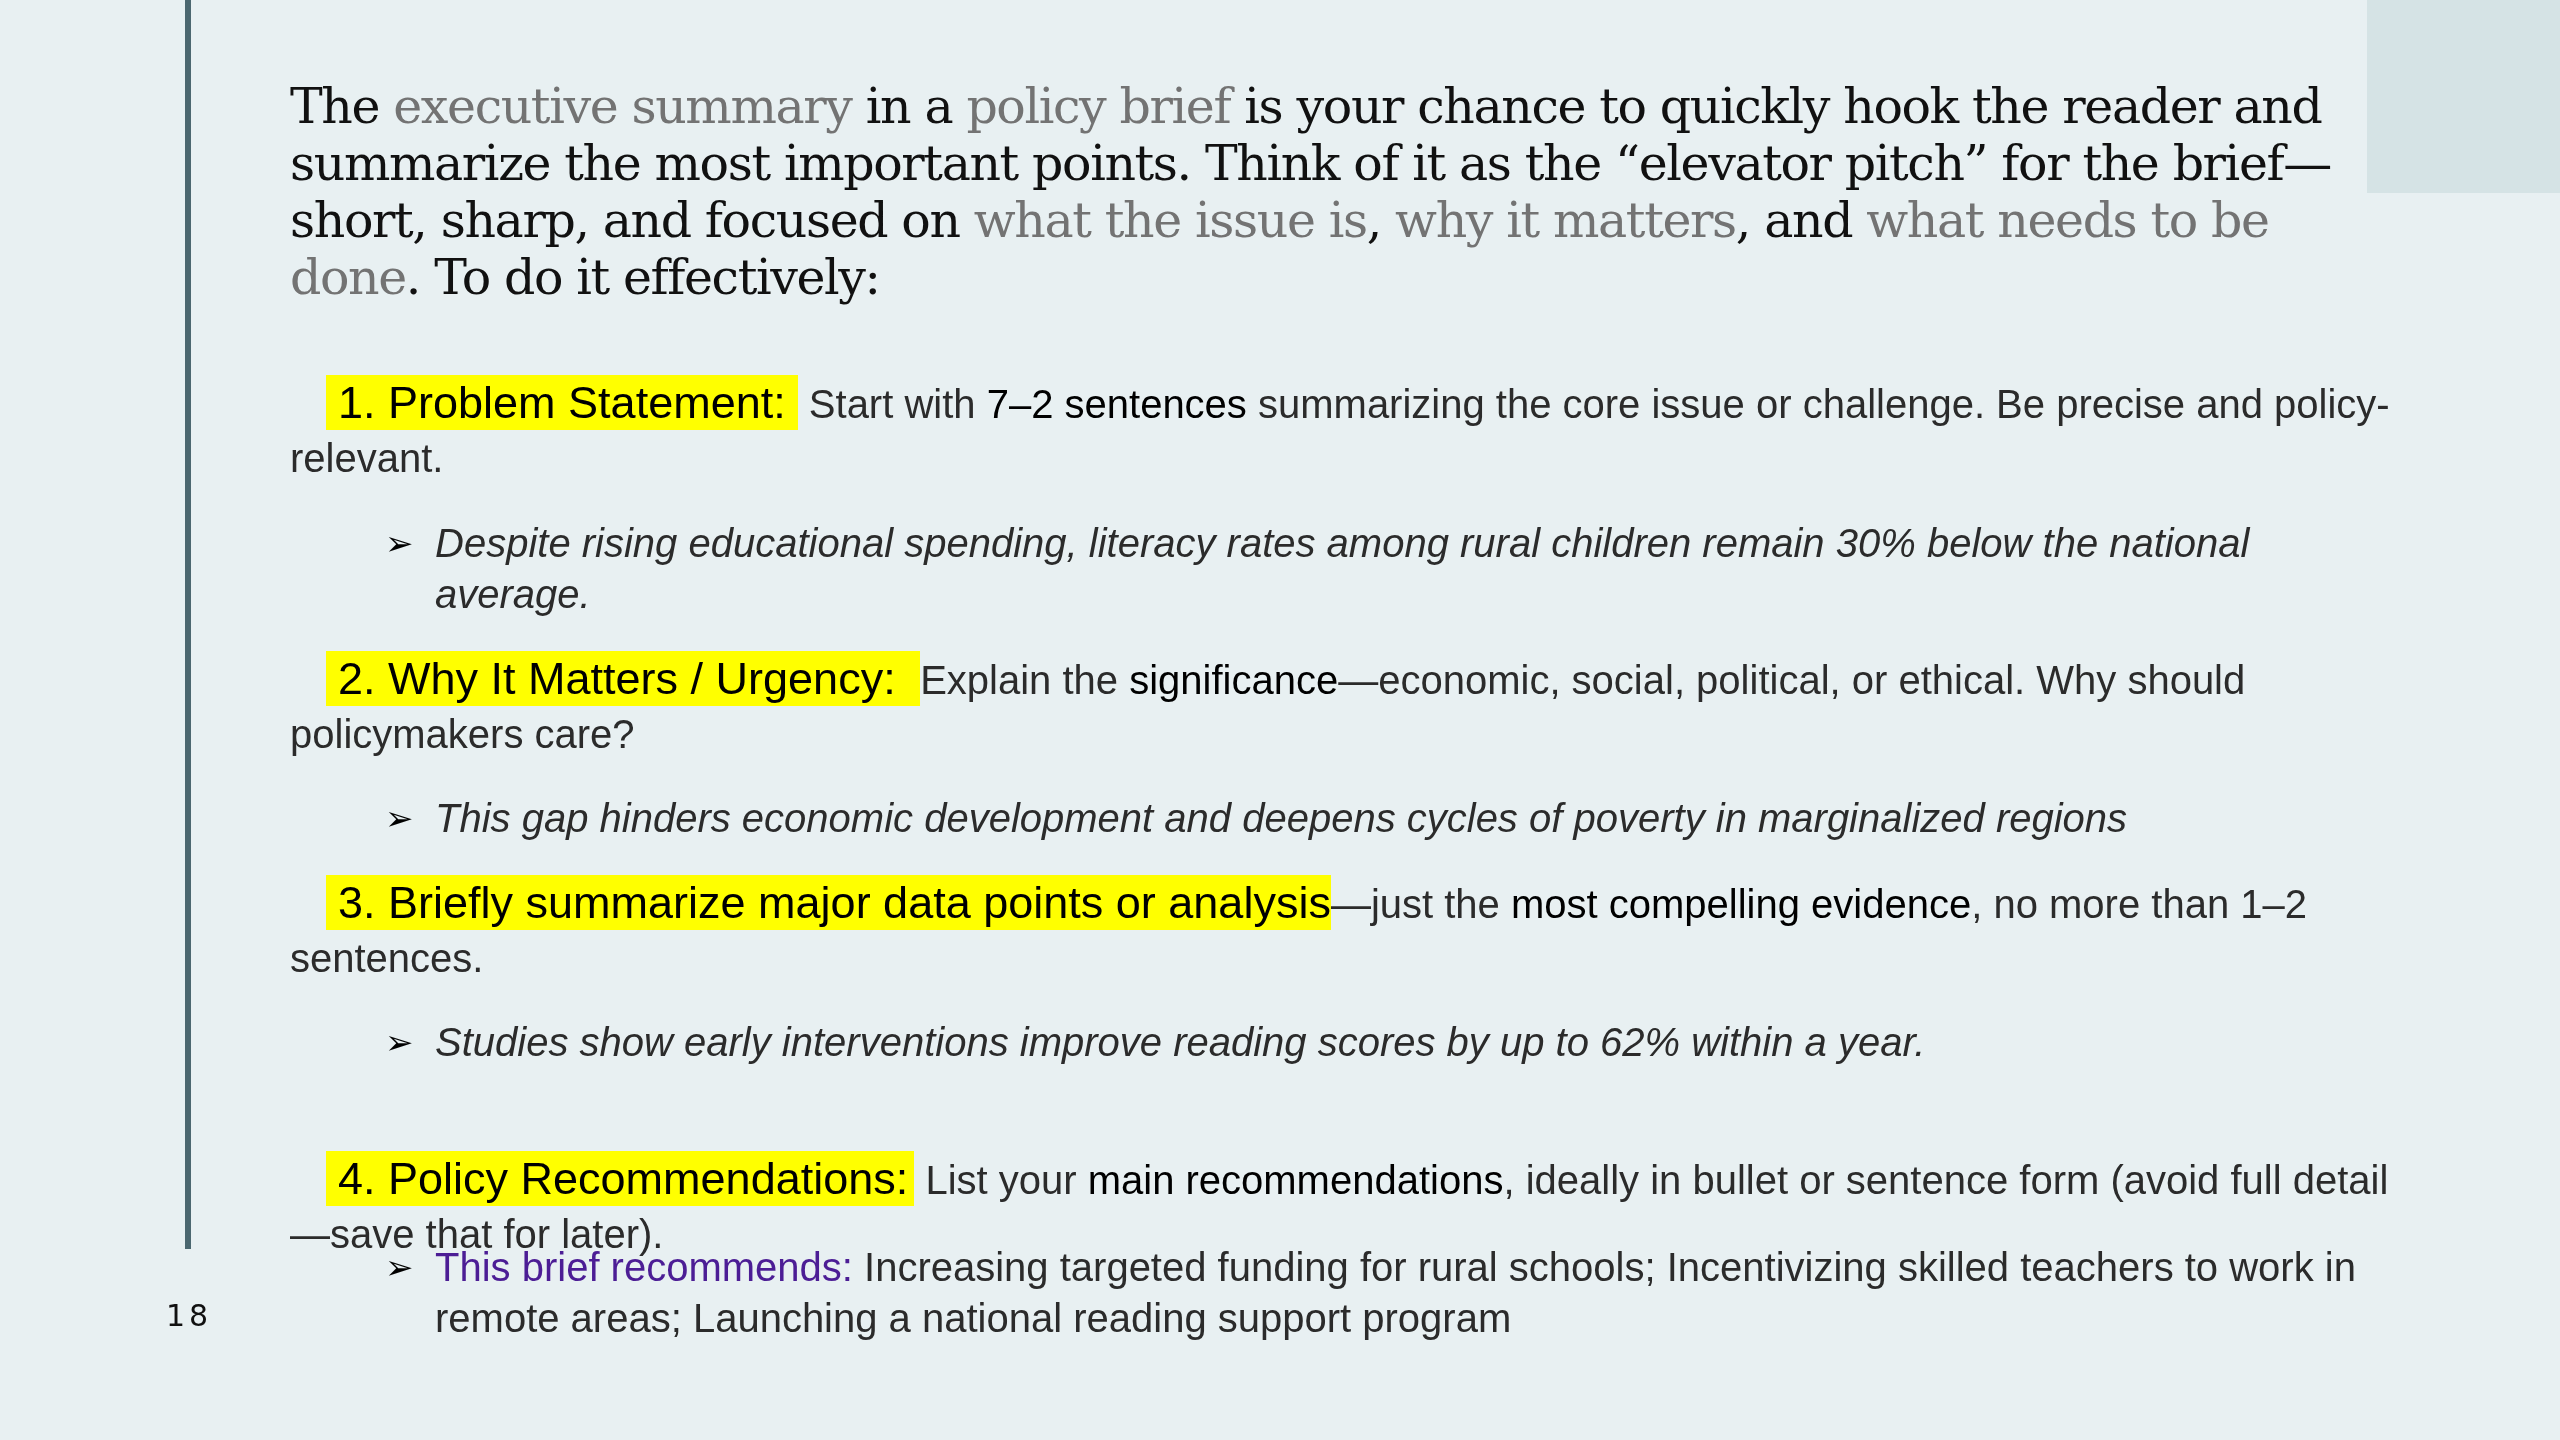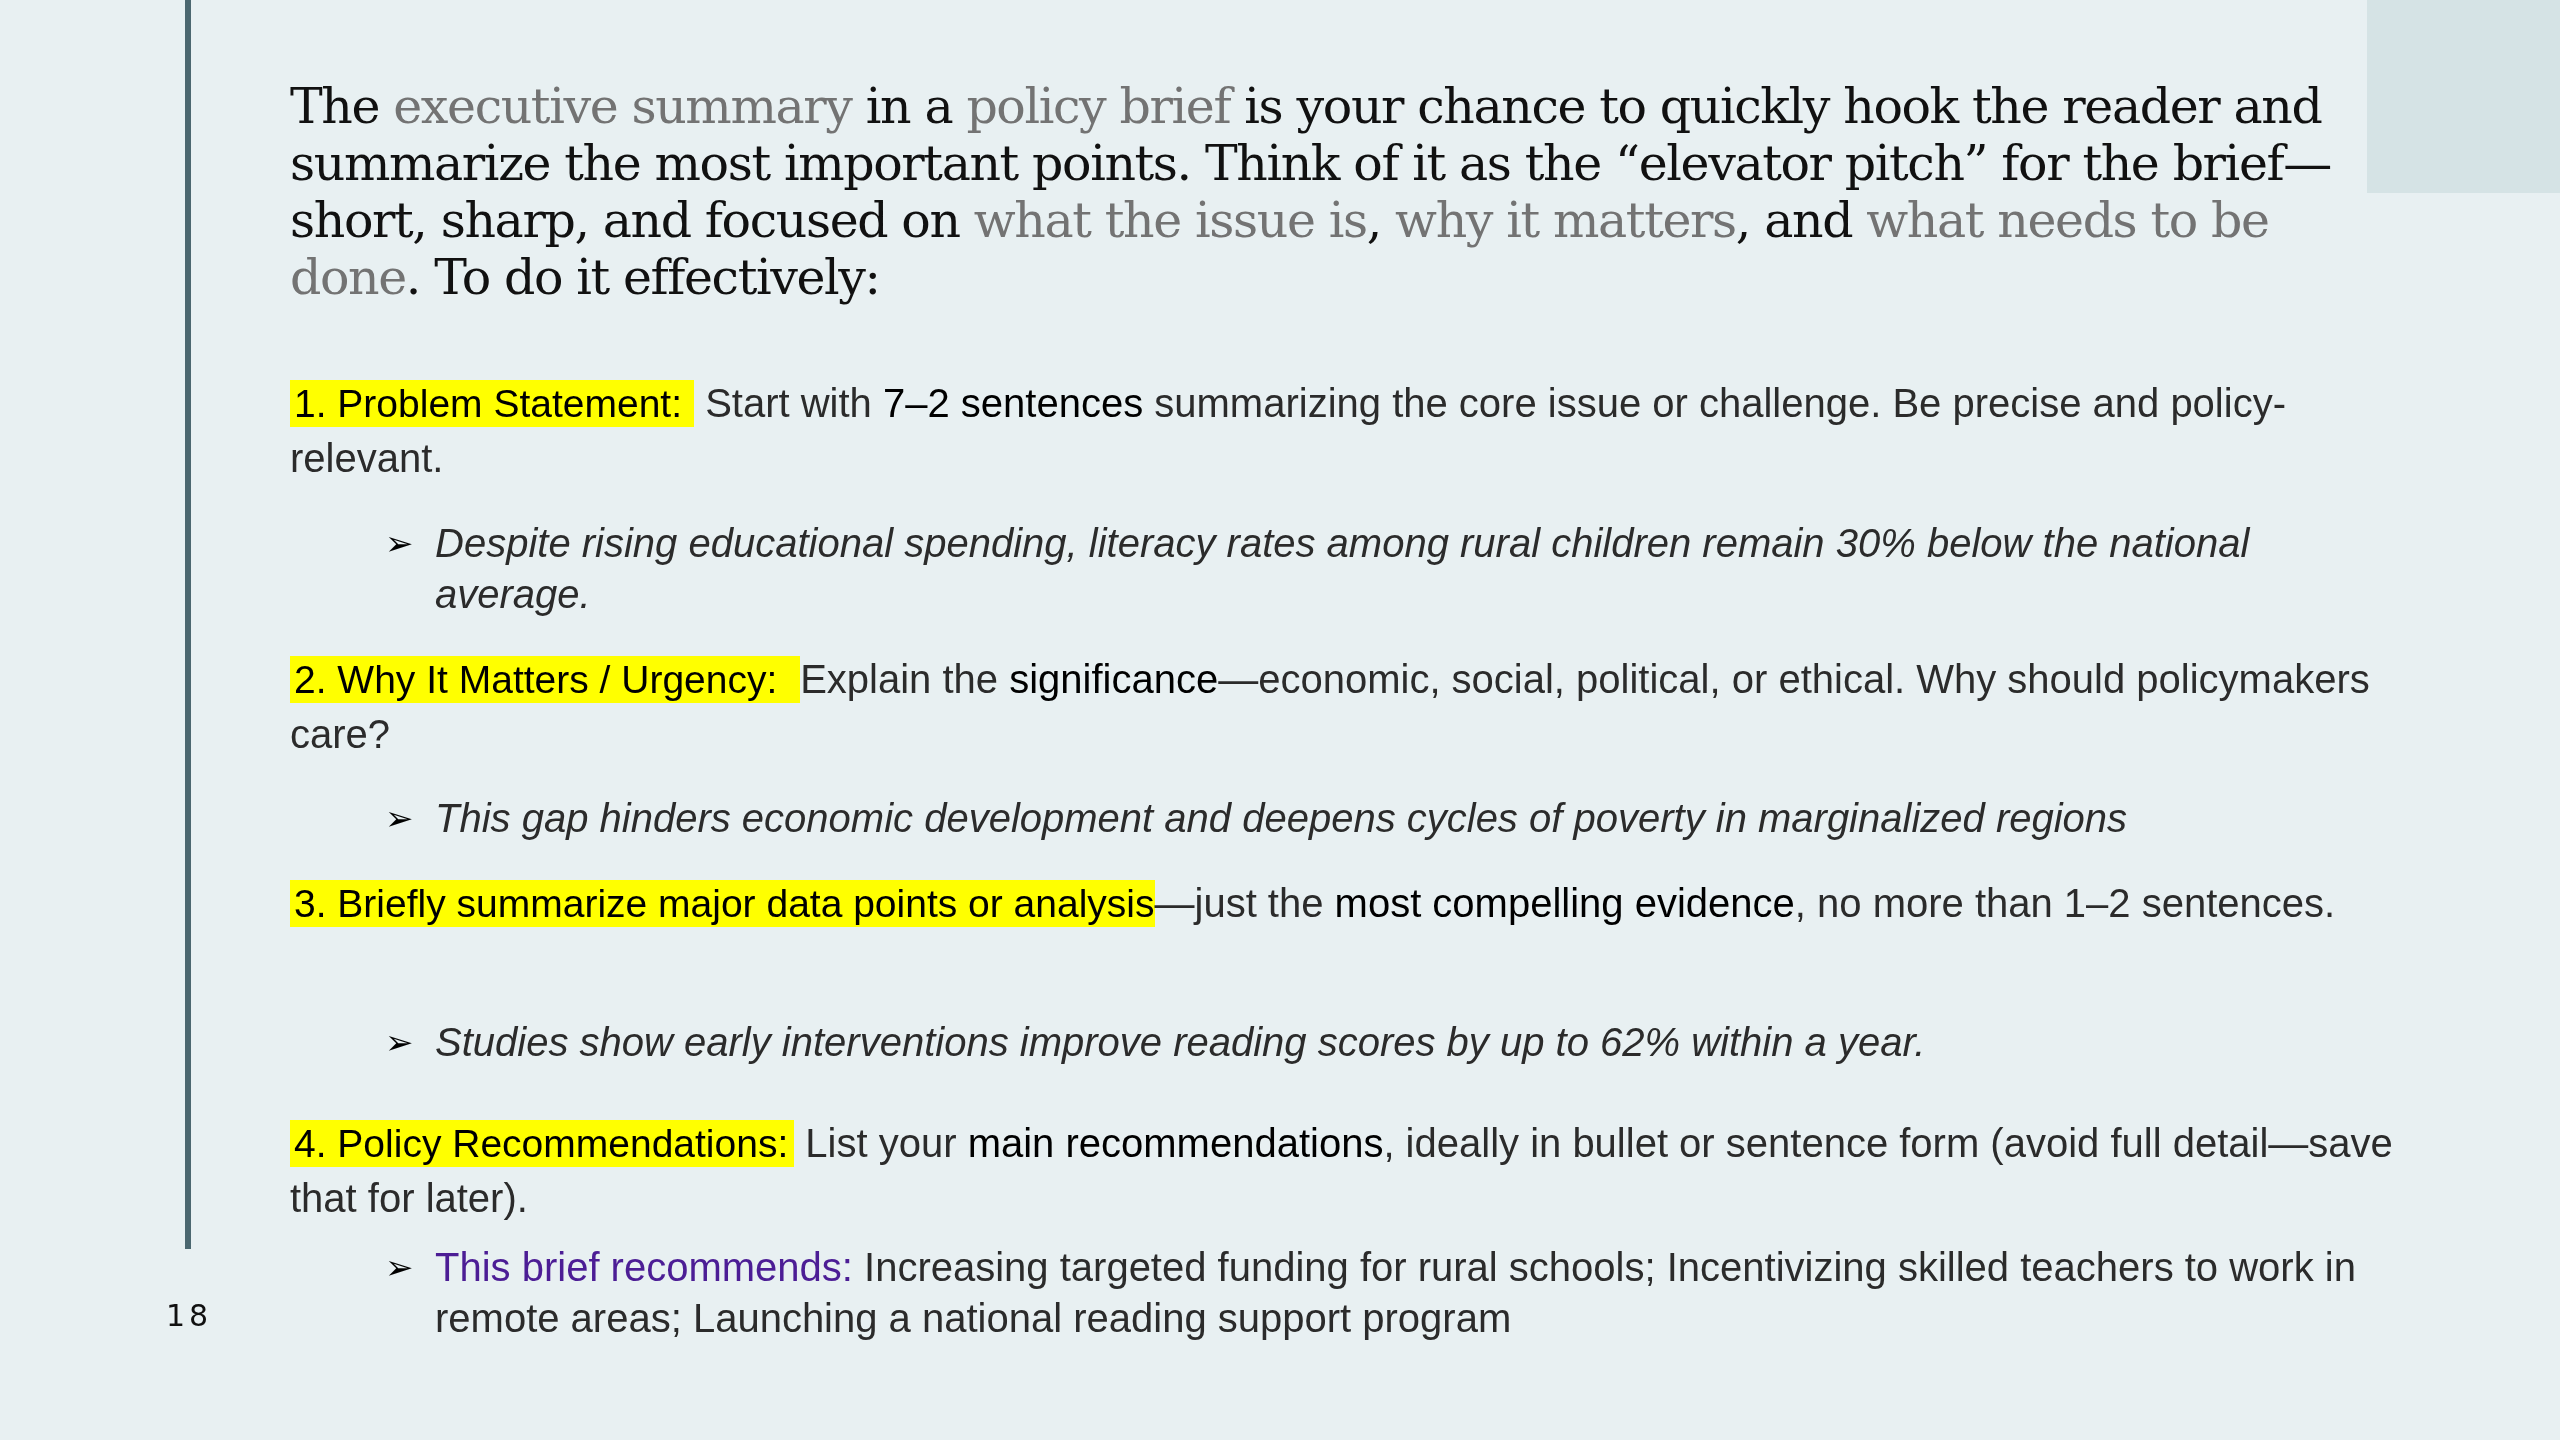--- a/index.html
+++ b/index.html
@@ -29,22 +29,23 @@
     font-family: "DejaVu Serif", serif;
     font-size: 49px; line-height: 57px; color: #111;
     letter-spacing: -1.4px;
   }
   .intro b { font-weight: normal; color: #737373; }
   .section {
     position: absolute; left: 290px; width: 2130px;
     font-size: 40px; line-height: 54px; color: #2b2b2b;
   }
   .section .hl {
-    background: #ffff00; color: #000; font-size: 39px;
-    padding: 2px 12px 2px 4px;
+    background: #ffff00; color: #000; font-size: 45px;
+    padding: 2px 12px 2px 12px;
+    margin-left: 36px;
   }
   .section .em { color: #000; }
   .bullet {
     position: absolute; left: 385px; width: 2010px;
     font-size: 40px; line-height: 51px; color: #2b2b2b;
     padding-left: 50px; box-sizing: border-box;
   }
   .bullet .arrow {
     position: absolute; left: 0; top: 0; font-size: 34px; color: #000;
   }
@@ -61,16 +62,16 @@
 
 <div class="section" style="top:376px;"><span class="hl">1. Problem Statement:</span><span> Start with </span><span class="em">7–2 sentences</span><span> summarizing the core issue or challenge. Be precise and policy-relevant.</span></div>
 <div class="bullet italic" style="top:518px;"><span class="arrow">➢</span><span class="txt">Despite rising educational spending, literacy rates among rural children remain 30% below the national average.</span></div>
 
 <div class="section" style="top:652px;"><span class="hl">2. Why It Matters / Urgency: </span><span> Explain the </span><span class="em">significance</span><span>—economic, social, political, or ethical. Why should policymakers care?</span></div>
 <div class="bullet italic" style="top:793px;"><span class="arrow">➢</span><span class="txt">This gap hinders economic development and deepens cycles of poverty in marginalized regions</span></div>
 
 <div class="section" style="top:876px;"><span class="hl" style="padding-right:0">3. Briefly summarize major data points or analysis</span><span>—just the </span><span class="em">most compelling evidence</span><span>, no more than 1–2 sentences.</span></div>
 <div class="bullet italic" style="top:1017px;"><span class="arrow">➢</span><span class="txt">Studies show early interventions improve reading scores by up to 62% within a year.</span></div>
 
-<div class="section" style="top:1116px;"><span class="hl" style="padding-right:6px">4. Policy Recommendations:</span><span> List your </span><span class="em">main recommendations</span><span>, ideally in bullet or sentence form (avoid full detail—save that for later).</span></div>
+<div class="section" style="top:1152px;"><span class="hl" style="padding-right:6px">4. Policy Recommendations:</span><span> List your </span><span class="em">main recommendations</span><span>, ideally in bullet or sentence form (avoid full detail—save that for later).</span></div>
 <div class="bullet" style="top:1242px;"><span class="arrow">➢</span><span class="em">This brief recommends:</span><span class="txt"> Increasing targeted funding for rural schools; Incentivizing skilled teachers to work in remote areas; Launching a national reading support program</span></div>
 
 <div class="page-number">18</div>
 
 </body></html>

